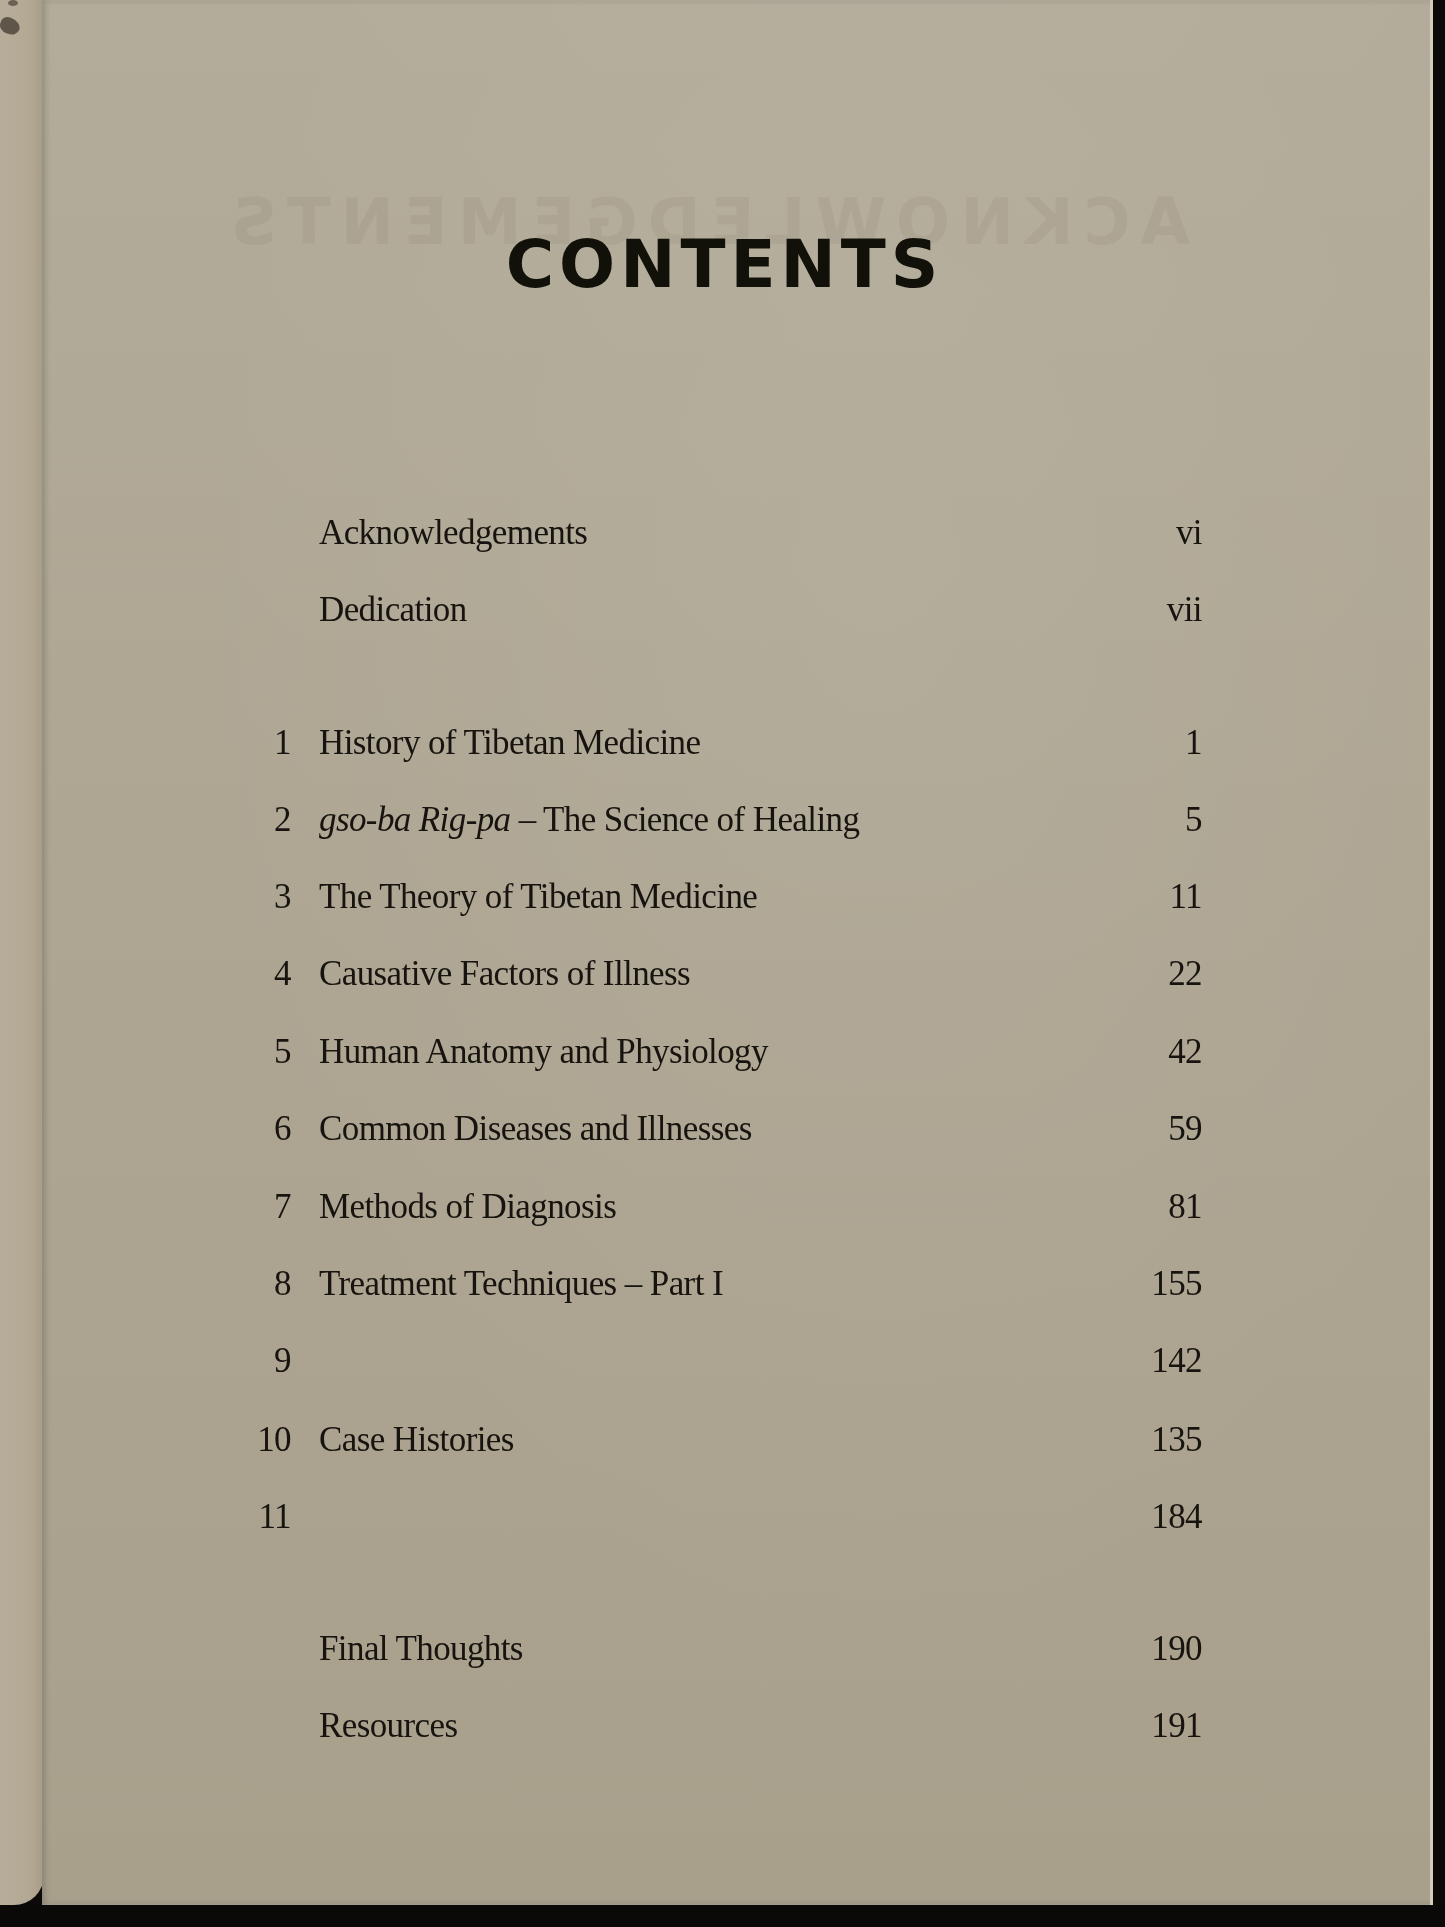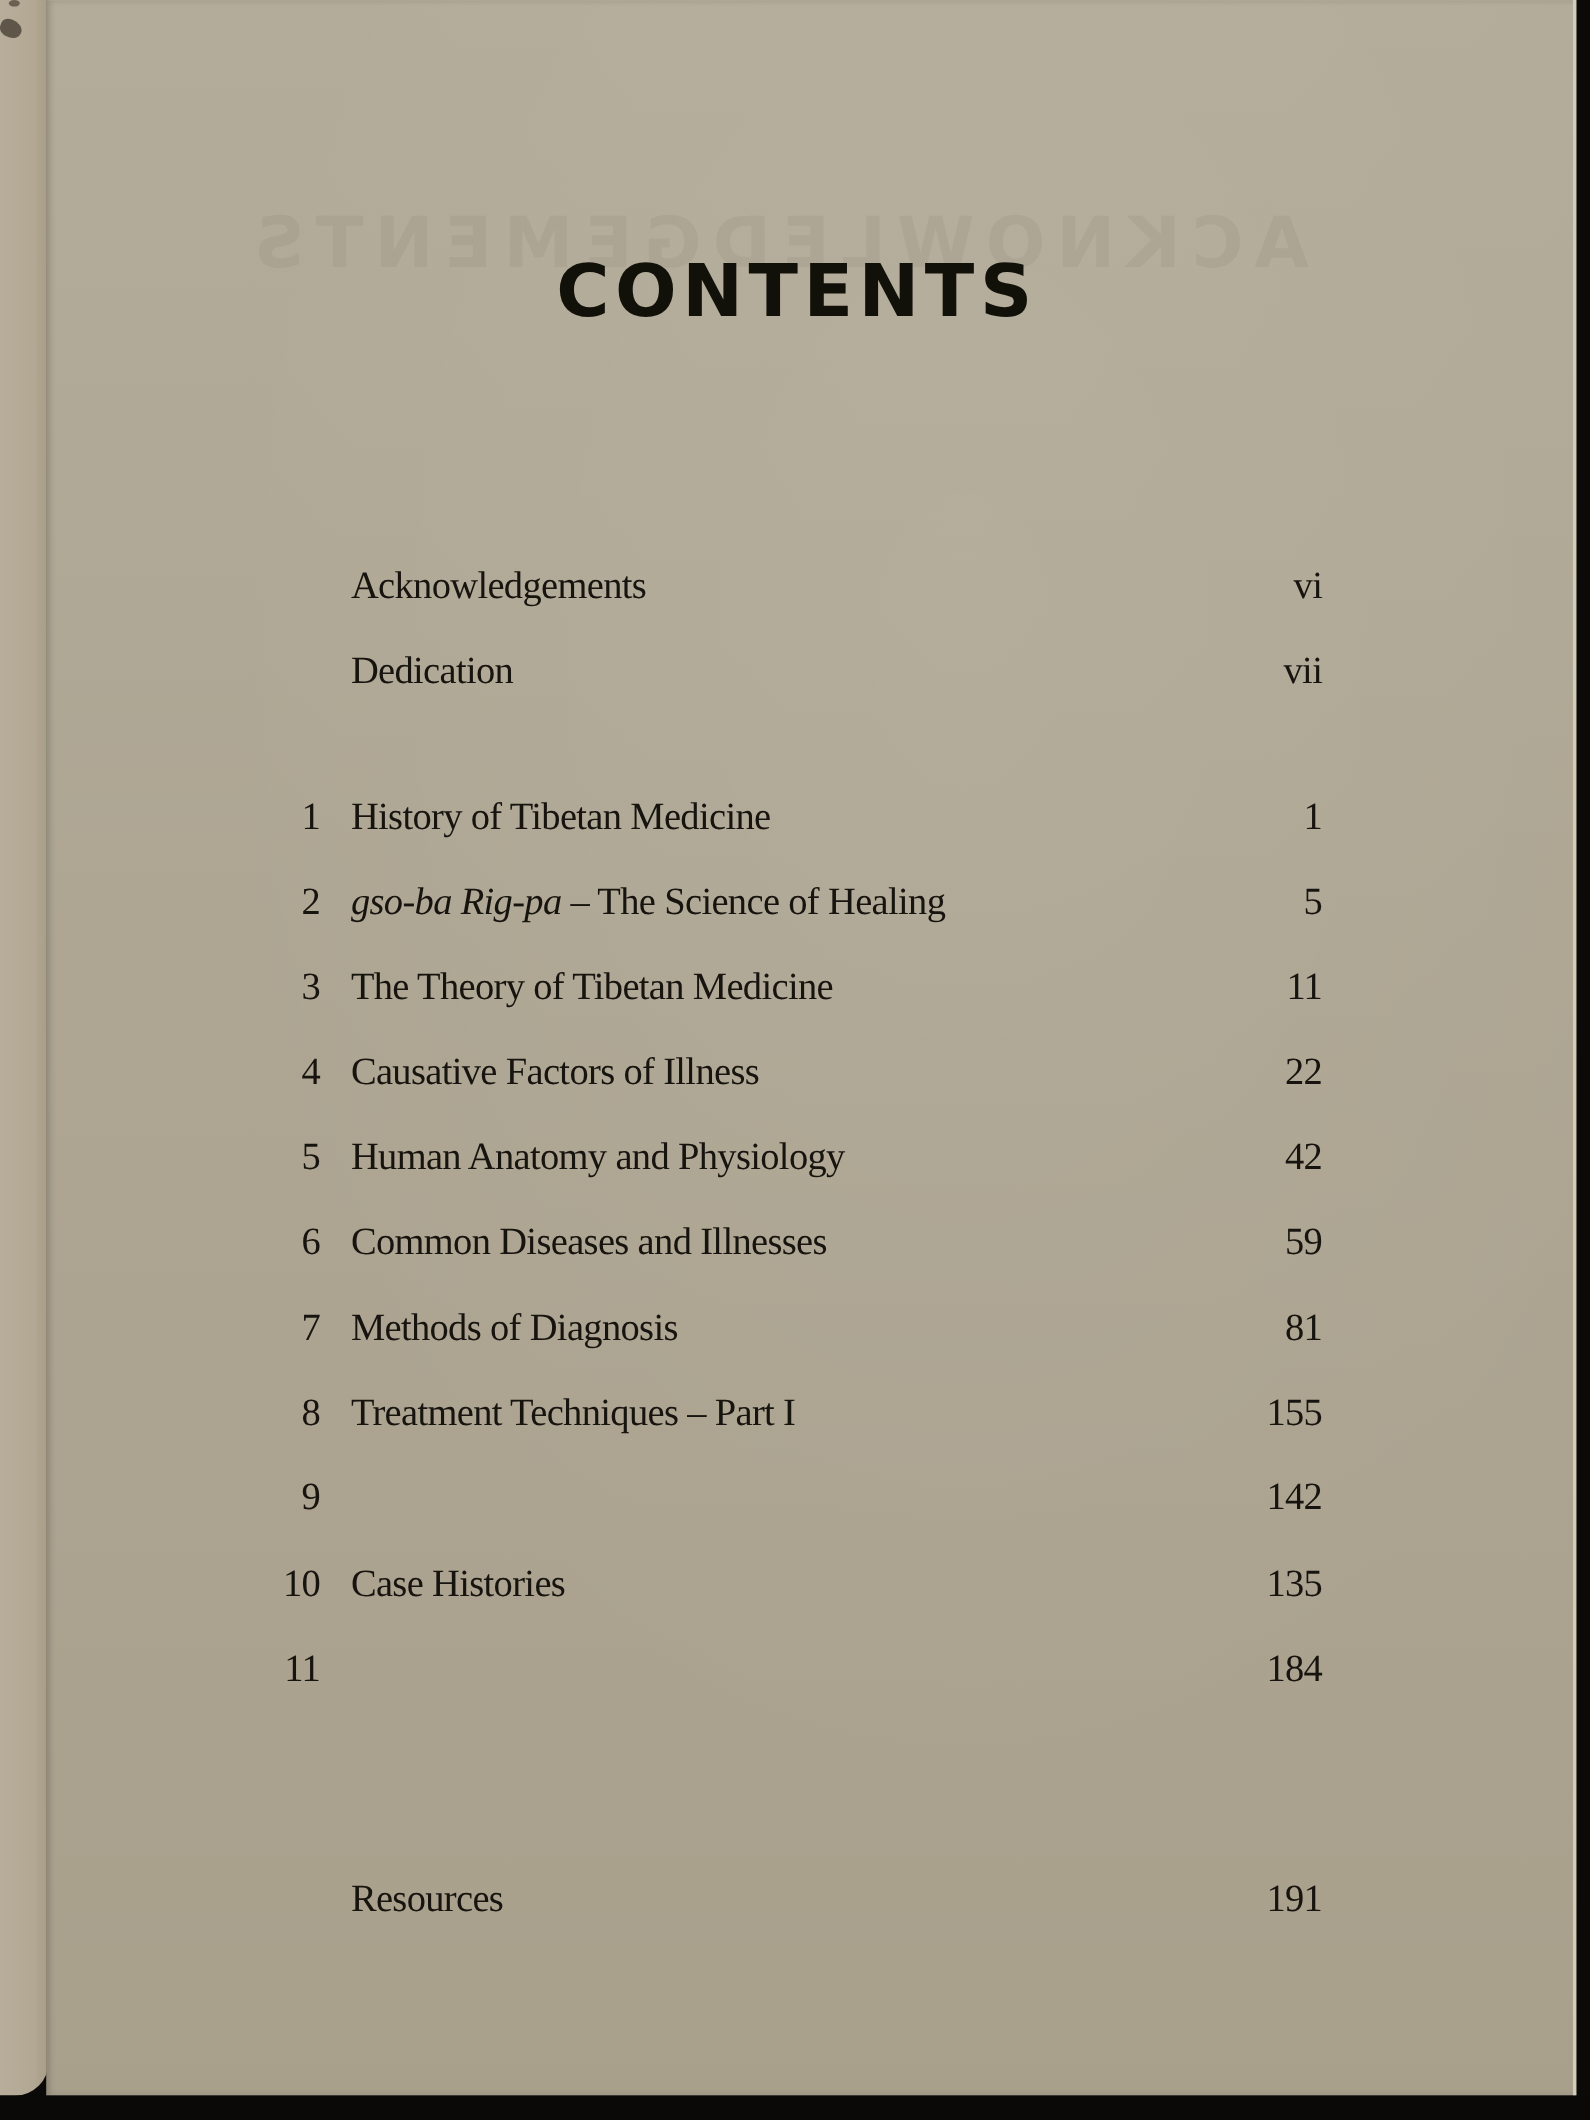--- a/index.html
+++ b/index.html
@@ -211,19 +211,23 @@
   <div class="row" style="top:1417px">
     <span class="num">10</span>
     <span class="title">Case Histories</span>
     <span class="page-num">135</span>
   </div>
   <div class="row" style="top:1494px">
     <span class="num">11</span>
     <span class="page-num">184</span>
   </div>
 
+  <div class="row" style="top:1626px">
+    <span class="title">Final Thoughts</span>
+    <span class="page-num">190</span>
+  </div>
   <div class="row" style="top:1703px">
     <span class="title">Resources</span>
     <span class="page-num">191</span>
   </div>
 </div>
 
 <div class="bottom-band"></div>
 
 </body></html>

